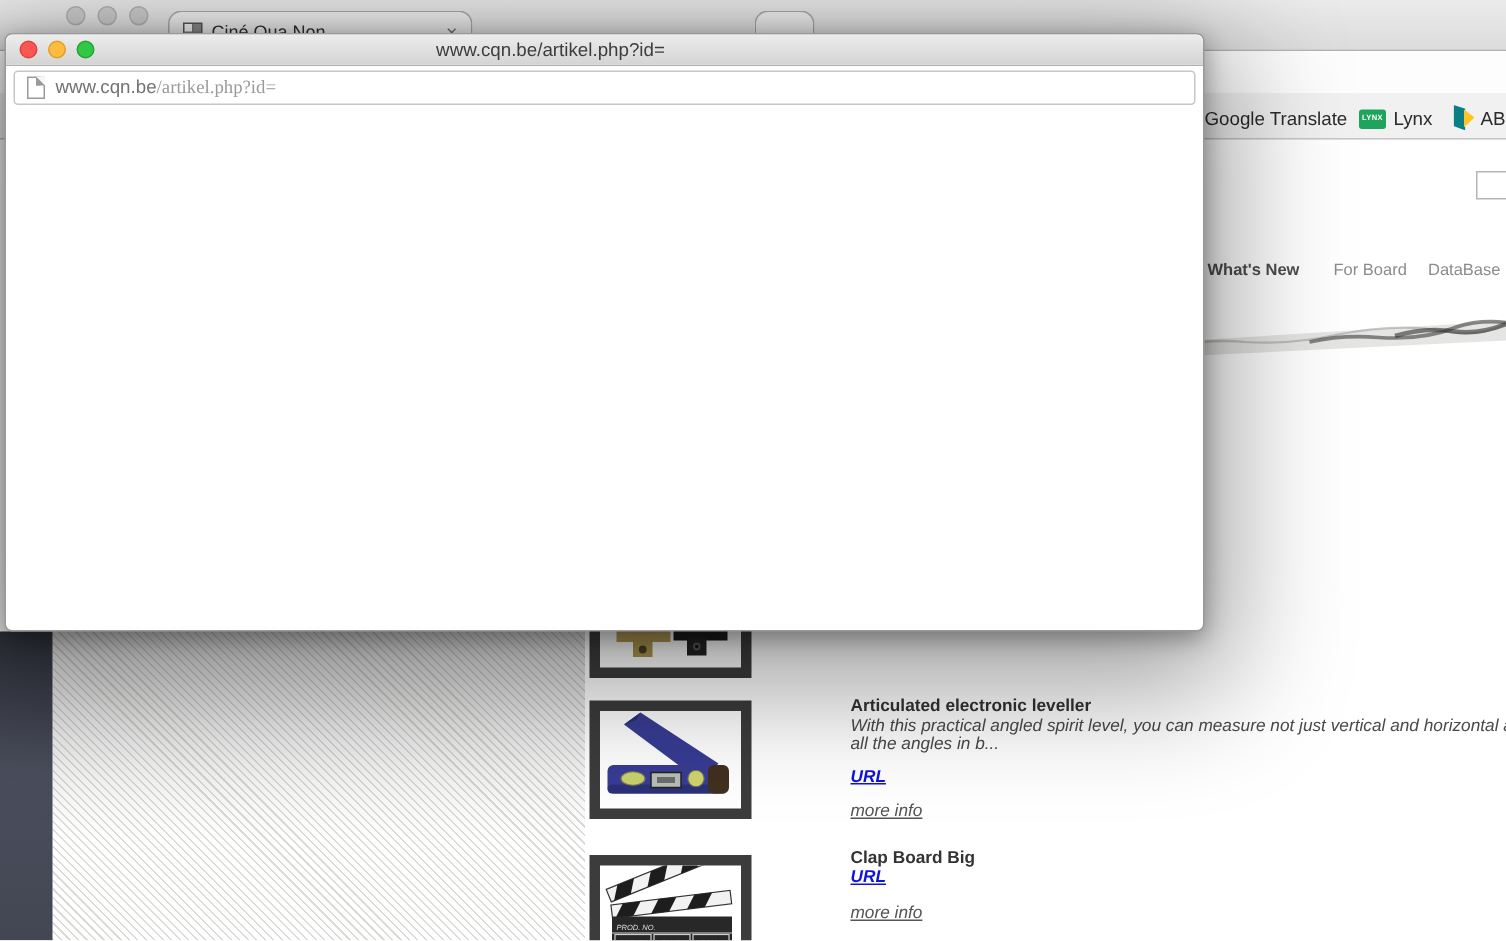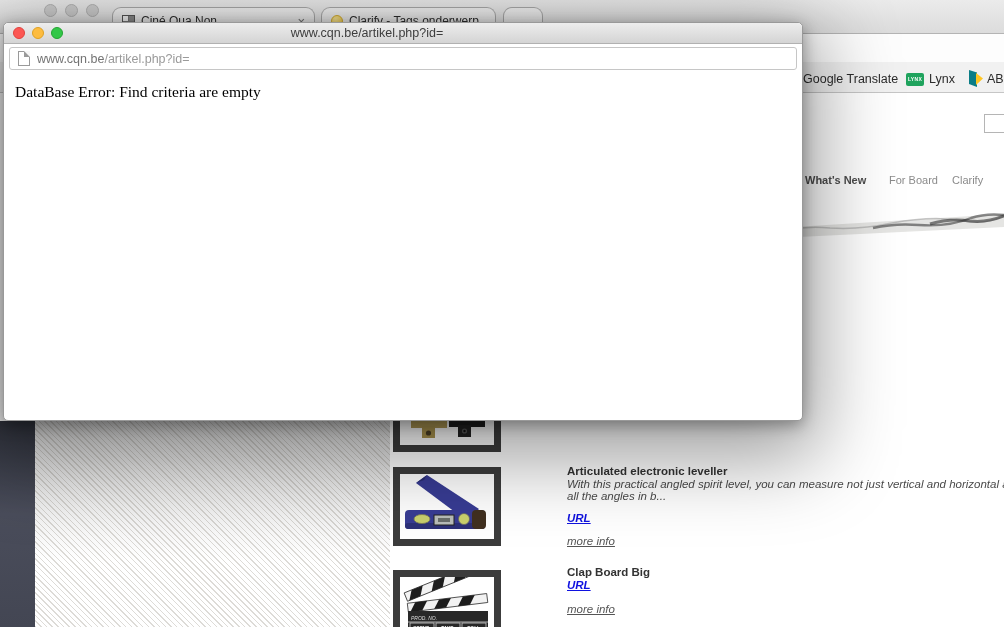--- a/index.html
+++ b/index.html
@@ -67,41 +67,36 @@
   .tl-red{left:9px;background:#fc5753;border:1px solid #e0433e;}
   .tl-yellow{left:28px;background:#fdbc40;border:1px solid #dea123;}
   .tl-green{left:47px;background:#33c748;border:1px solid #23a532;}
   .popup-urlrow{height:29px;display:flex;align-items:center;padding:0 5px;background:#fff;}
   .url-field{flex:1;height:23px;border:1px solid #c6c6c6;border-radius:3px;display:flex;
          align-items:center;padding:0 8px;gap:7px;font-size:12.5px;background:#fff;box-sizing:border-box;}
   .doc-icon{width:10px;height:13px;border:1px solid #9a9a9a;position:relative;background:#fff;flex:0 0 10px;}
   .doc-icon::after{content:"";position:absolute;right:-1px;top:-1px;border:3px solid;
          border-color:#f7f7f7 #f7f7f7 #9a9a9a #9a9a9a;}
   .url-host{color:#737373;}
-  .url-path{color:#9a9a9a;}
+  .url-path{color:#9a9a9a;font-family:Liberation Serif, serif;}
   .popup-body{font-family:"Liberation Serif",serif;font-size:15.5px;color:#000;padding:10px 11px;}
 </style>
 </head>
 <body>
 
 <div class="canvas">
 
   <div class="chrome-top">
     <div class="gray-light" style="left:44px"></div>
     <div class="gray-light" style="left:65px"></div>
     <div class="gray-light" style="left:86px"></div>
 
     <div class="tab" style="left:112px;width:203px">
       <span class="favicon-grid"></span>
       <span>Ciné Qua Non</span>
-      <span class="close">×</span>
-    </div>
-    <div class="tab" style="left:321px;width:175px">
-      <span class="favicon-dot"></span>
-      <span>Clarify - Tags onderwerp...</span>
       <span class="close">×</span>
     </div>
     <div class="tab" style="left:503px;width:40px"></div>
   </div>
 
   <div class="toolbar-band"></div>
 
   <div class="bookmarks-bar"></div>
   <span class="bm-label" style="left:803px">Google Translate</span>
   <div class="lynx-badge">LYNX</div>
@@ -109,21 +104,21 @@
   <div class="ab-badge">
     <div class="ab-teal"></div>
     <div class="ab-yellow"></div>
   </div>
   <span class="bm-label" style="left:987px">AB</span>
 
   <div class="search-box"></div>
 
   <span class="nav-link active" style="left:805px">What's New</span>
   <span class="nav-link" style="left:889px">For Board</span>
-  <span class="nav-link" style="left:952px">Clarify</span>
+  <span class="nav-link" style="left:952px">DataBase</span>
 
   <svg class="torn" width="226" height="50">
     <polygon points="0,28 226,14 226,27 0,38" fill="#dcdcda" opacity="0.75"></polygon>
     <path d="M8,30 q22,-4 44,-2 q30,2 62,-5 q42,-8 72,-2 q22,4 40,-5" stroke="#9a9a9a" fill="none" stroke-width="1.5" opacity="0.55"></path>
     <path d="M95,28 q22,-5 46,-3 q30,2 52,-7 q15,-5 33,-3" stroke="#4a4a4a" fill="none" stroke-width="2.4" opacity="0.65"></path>
     <path d="M152,24 q20,-6 40,-3 q16,2 34,-5" stroke="#2e2e2e" fill="none" stroke-width="3" opacity="0.6"></path>
   </svg>
 
   <div class="hatch"></div>
   <div class="dark-band"></div>
@@ -204,16 +199,15 @@
       <span>www.cqn.be/artikel.php?id=</span>
     </div>
     <div class="popup-urlrow">
       <div class="url-field">
         <span class="doc-icon"></span>
         <span>
           <span class="url-host">www.cqn.be</span><span class="url-path">/artikel.php?id=</span>
         </span>
       </div>
     </div>
-    <div class="popup-body">DataBase Error: Find criteria are empty</div>
   </div>
 
 </div>
 
 </body></html>

